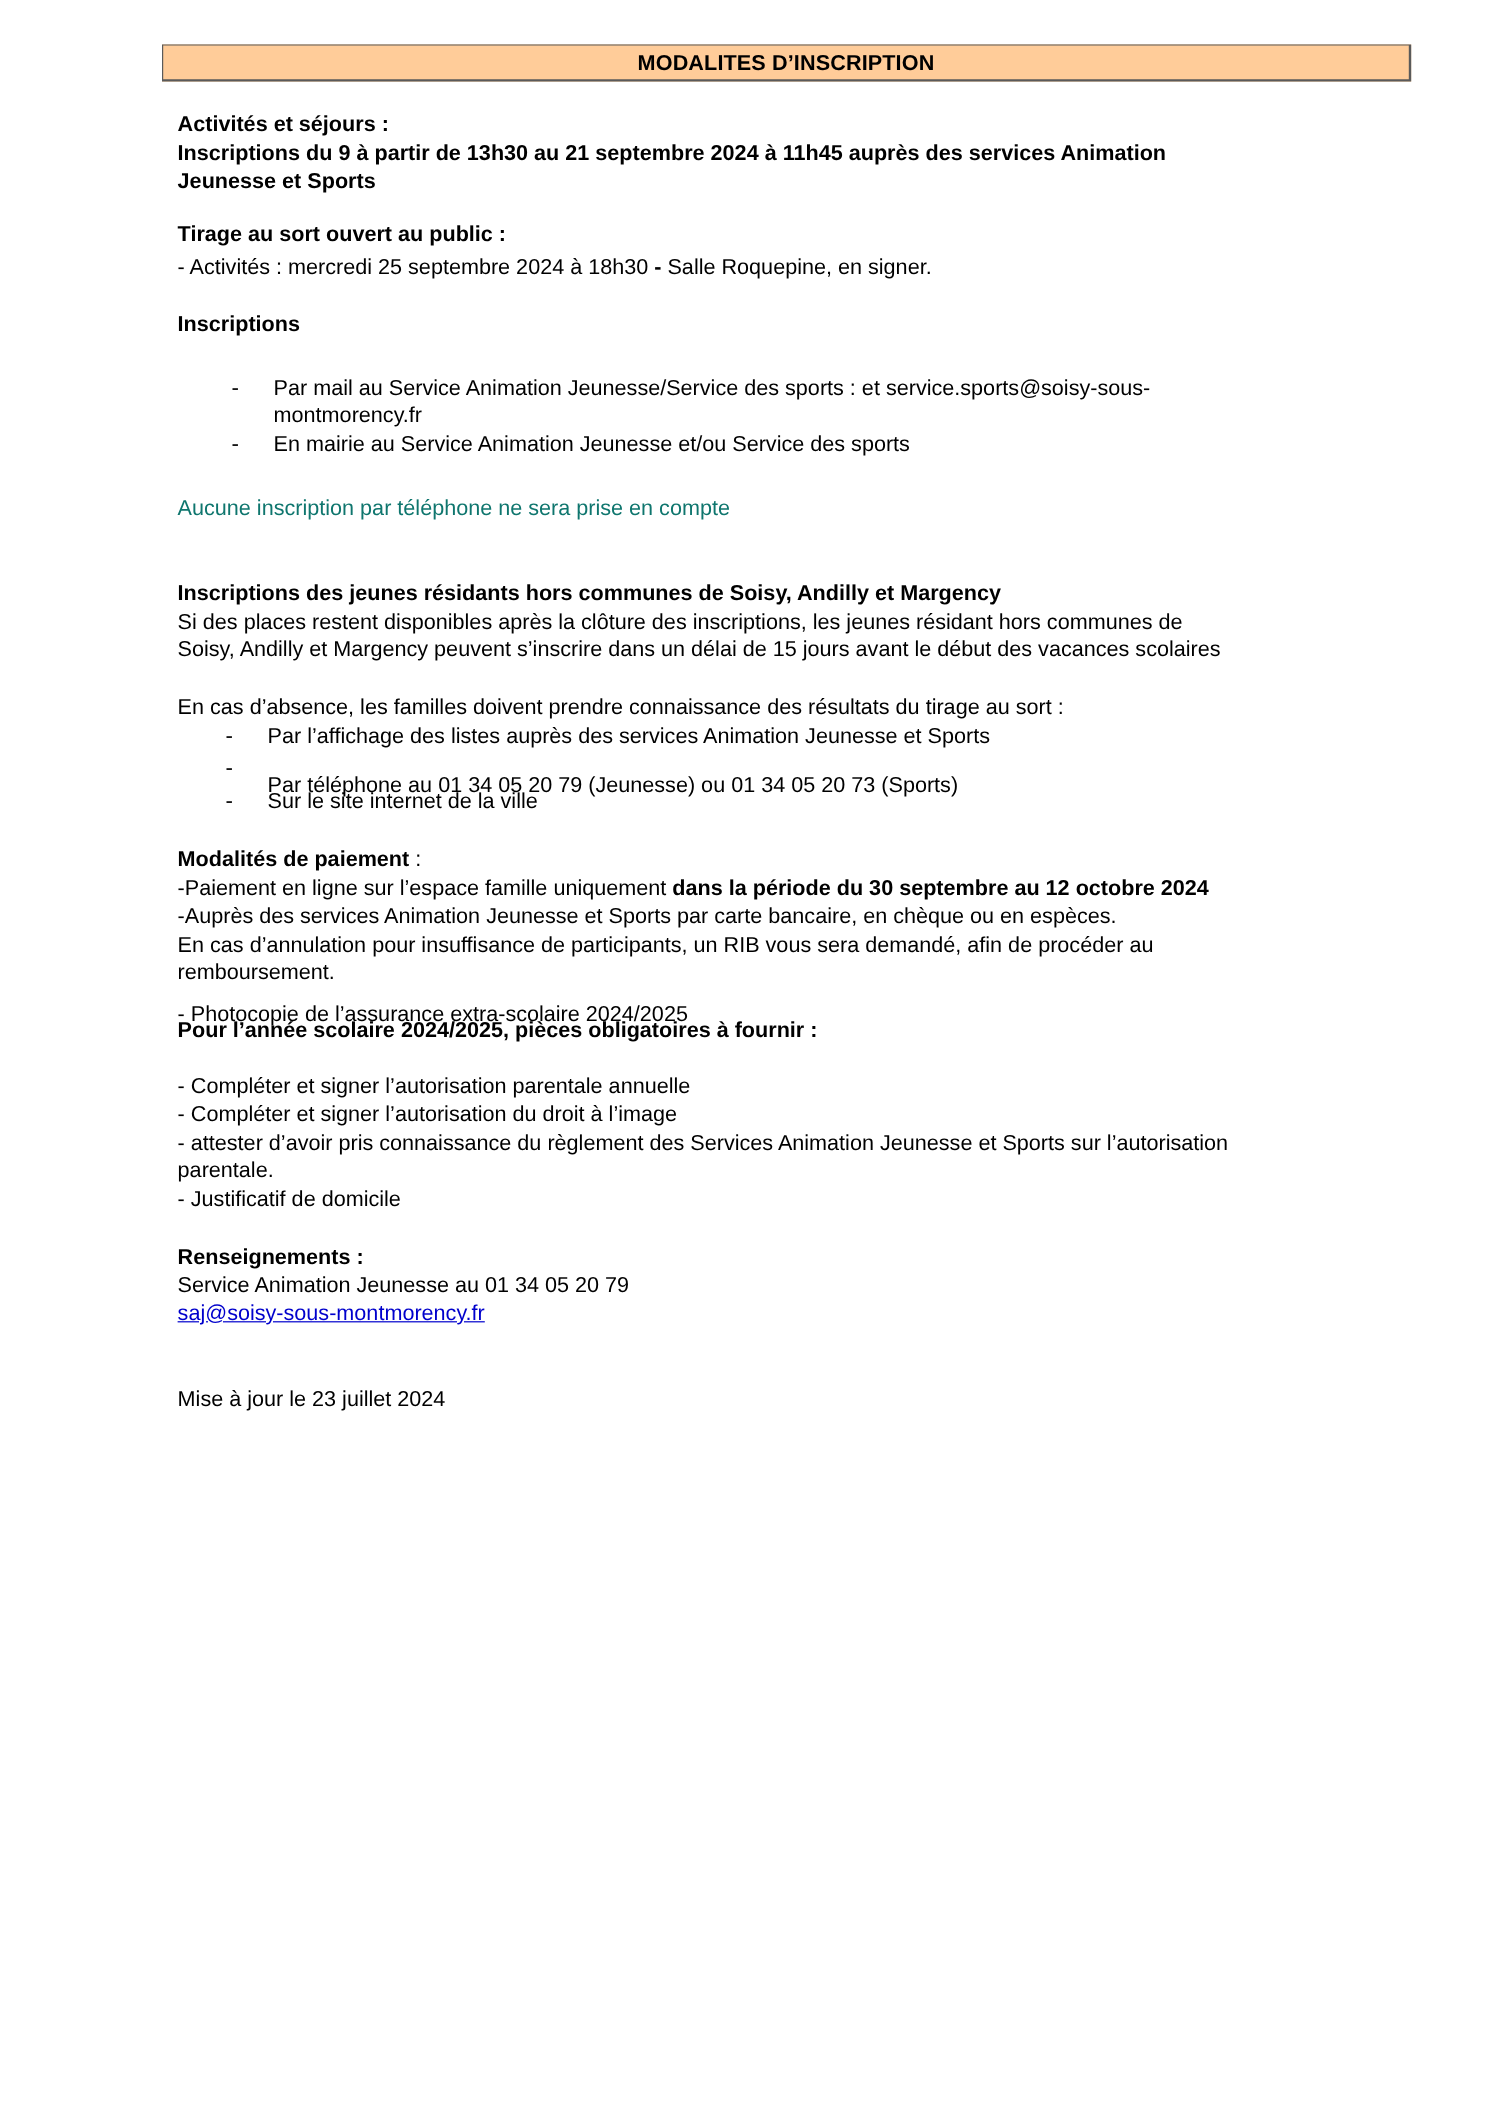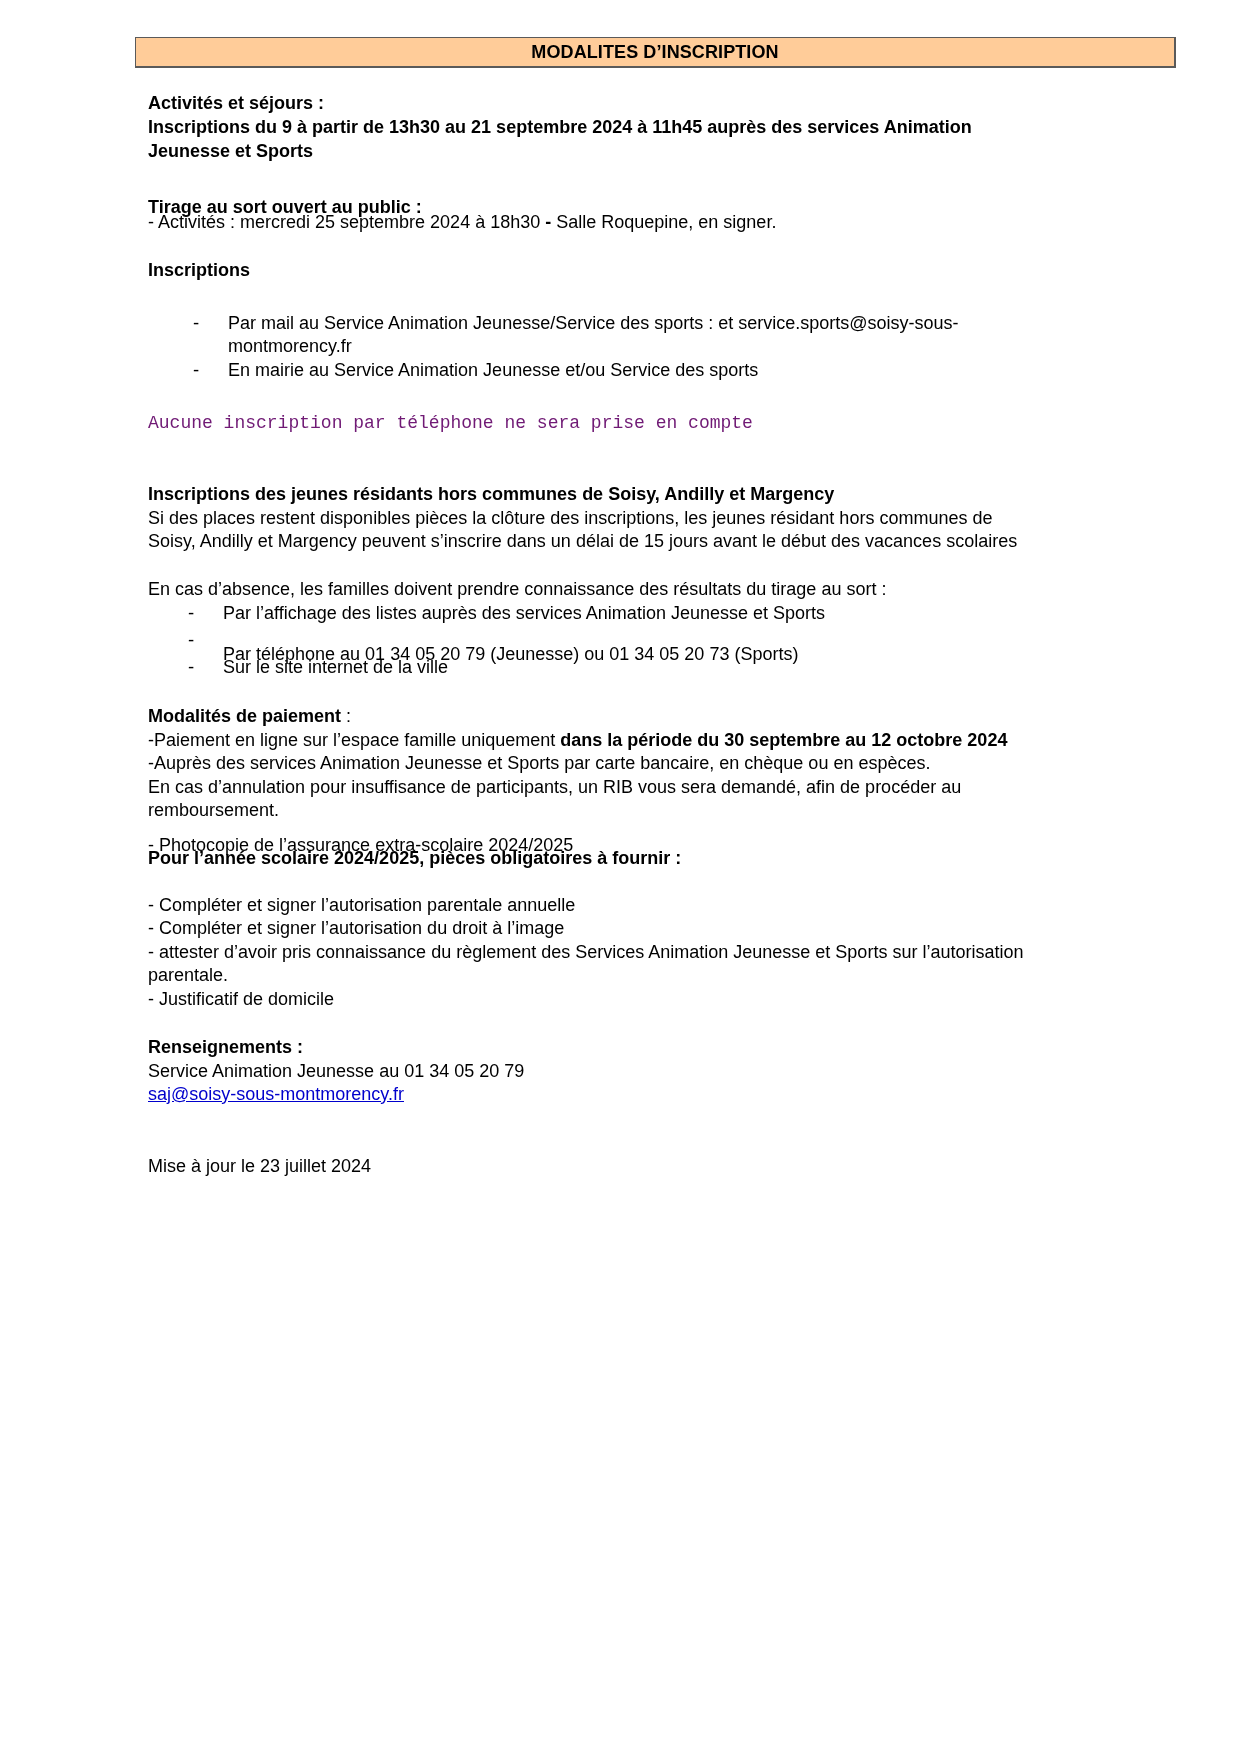--- a/index.html
+++ b/index.html
@@ -4,50 +4,50 @@
   <style>
     html, body { margin: 0; padding: 0; background: #ffffff; }
     body { width: 1241px; height: 1755px; position: relative; overflow: hidden;
            font-family: "Liberation Sans", sans-serif; color: #000; }
     .header-box { position: absolute; left: 135px; top: 37px; width: 1038px; height: 28px;
                   background: #FFCC99; border: 1px solid #5a5a5a; border-right-width: 2px; border-bottom-width: 2px;
                   box-sizing: content-box; display: flex; align-items: center; justify-content: center; }
     .header-box span { font-weight: bold; font-size: 18px; letter-spacing: 0.1px; }
     .line { position: absolute; left: 148px; font-size: 18px; line-height: 22px; white-space: nowrap; }
     .b { font-weight: bold; }
-    .red { color: #701a75; font-family: Liberation Mono, monospace; }
+    .red { color: #0f766e; }
     .bullet { position: absolute; font-size: 18.6px; line-height: 22px; }
     a.link { color: #0000CC; text-decoration: underline; }
   </style>
 </head>
 <body>
 
 <div class="header-box">
   <span>MODALITES D’INSCRIPTION</span>
 </div>
 
 <div class="line b" style="top:92px">Activités et séjours :</div>
 <div class="line b" style="top:116px">Inscriptions du 9 à partir de 13h30 au 21 septembre 2024 à 11h45 auprès des services Animation</div>
 <div class="line b" style="top:140px">Jeunesse et Sports</div>
 
-<div class="line b" style="top:196px">Tirage au sort ouvert au public :</div>
+<div class="line b" style="top:184px">Tirage au sort ouvert au public :</div>
 <div class="line" style="top:211px"><span>- Activités : mercredi 25 septembre 2024 à 18h30 </span><span class="b">-</span><span> Salle Roquepine, en signer.</span></div>
 
 <div class="line b" style="top:259px">Inscriptions</div>
 
 <span class="bullet" style="left:193px; top:312px">-</span>
 <div class="line" style="left:228px; top:312px">Par mail au Service Animation Jeunesse/Service des sports : et service.sports@soisy-sous-</div>
 <div class="line" style="left:228px; top:335px">montmorency.fr</div>
 <span class="bullet" style="left:193px; top:359px">-</span>
 <div class="line" style="left:228px; top:359px">En mairie au Service Animation Jeunesse et/ou Service des sports</div>
 
 <div class="line red" style="top:412px">Aucune inscription par téléphone ne sera prise en compte</div>
 
 <div class="line b" style="top:483px">Inscriptions des jeunes résidants hors communes de Soisy, Andilly et Margency</div>
-<div class="line" style="top:507px">Si des places restent disponibles pièces la clôture des inscriptions, les jeunes résidant hors communes de</div>
+<div class="line" style="top:507px">Si des places restent disponibles après la clôture des inscriptions, les jeunes résidant hors communes de</div>
 <div class="line" style="top:530px">Soisy, Andilly et Margency peuvent s’inscrire dans un délai de 15 jours avant le début des vacances scolaires</div>
 
 <div class="line" style="top:578px">En cas d’absence, les familles doivent prendre connaissance des résultats du tirage au sort :</div>
 <span class="bullet" style="left:188px; top:602px">-</span>
 <div class="line" style="left:223px; top:602px">Par l’affichage des listes auprès des services Animation Jeunesse et Sports</div>
 <span class="bullet" style="left:188px; top:629px">-</span>
 <div class="line" style="left:223px; top:643px">Par téléphone au 01 34 05 20 79 (Jeunesse) ou 01 34 05 20 73 (Sports)</div>
 <span class="bullet" style="left:188px; top:656px">-</span>
 <div class="line" style="left:223px; top:656px">Sur le site internet de la ville</div>
 

